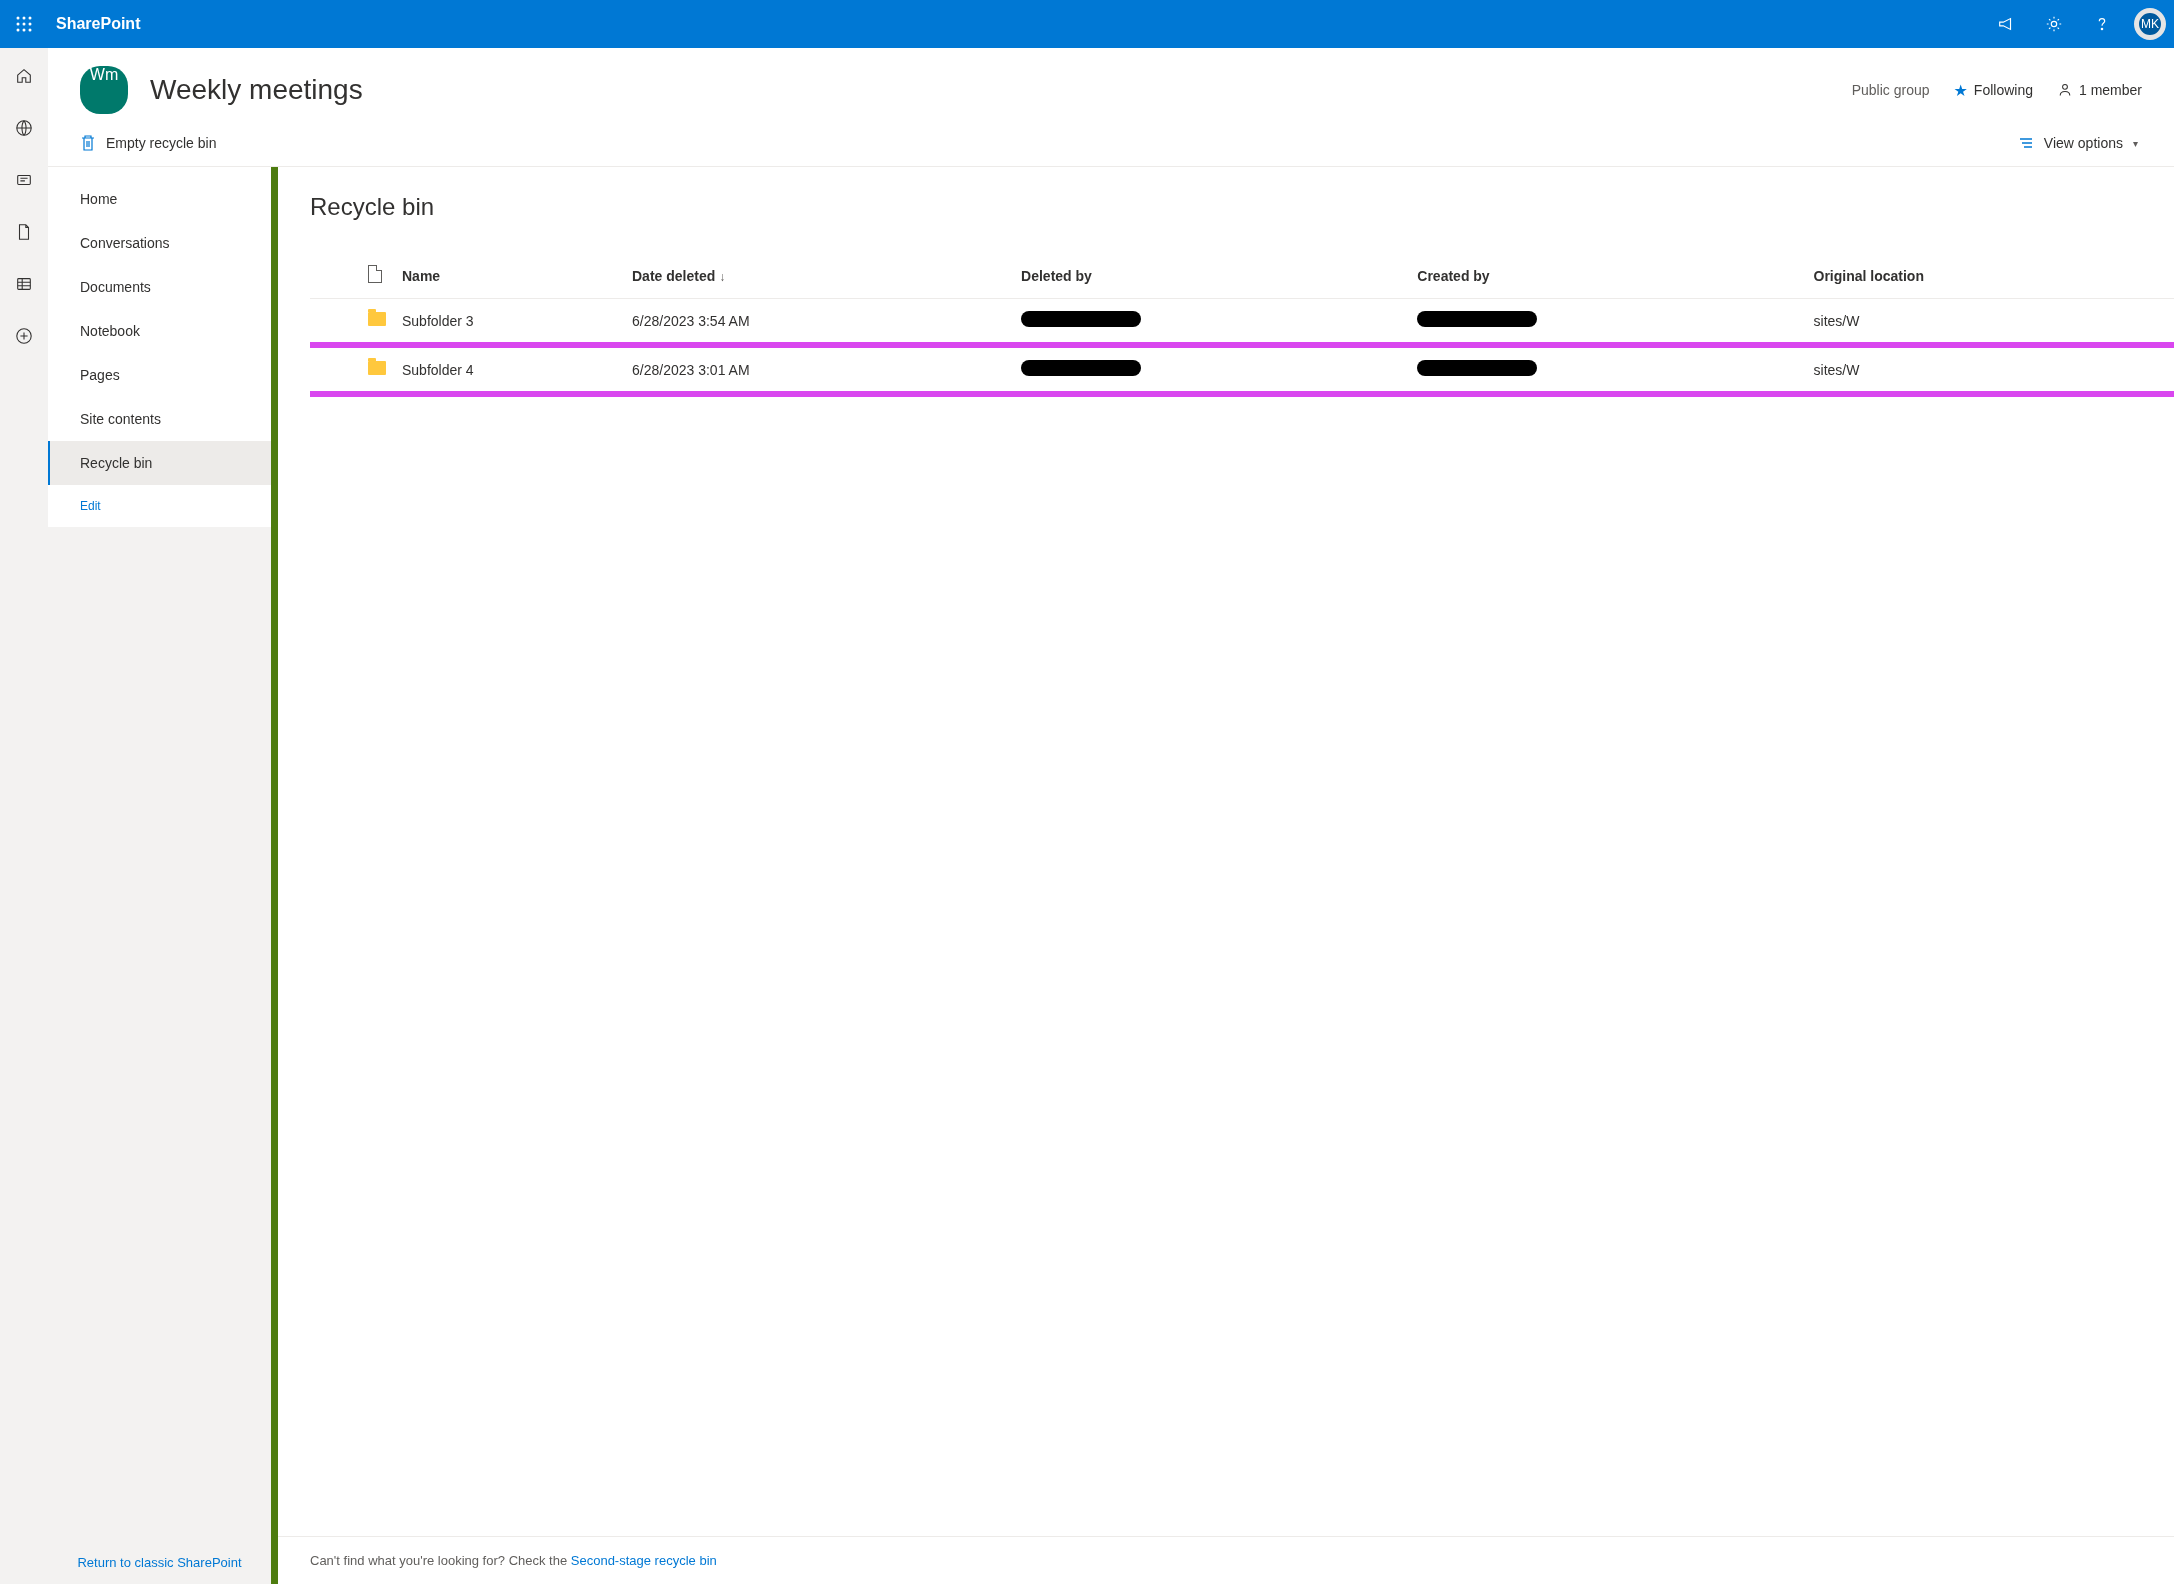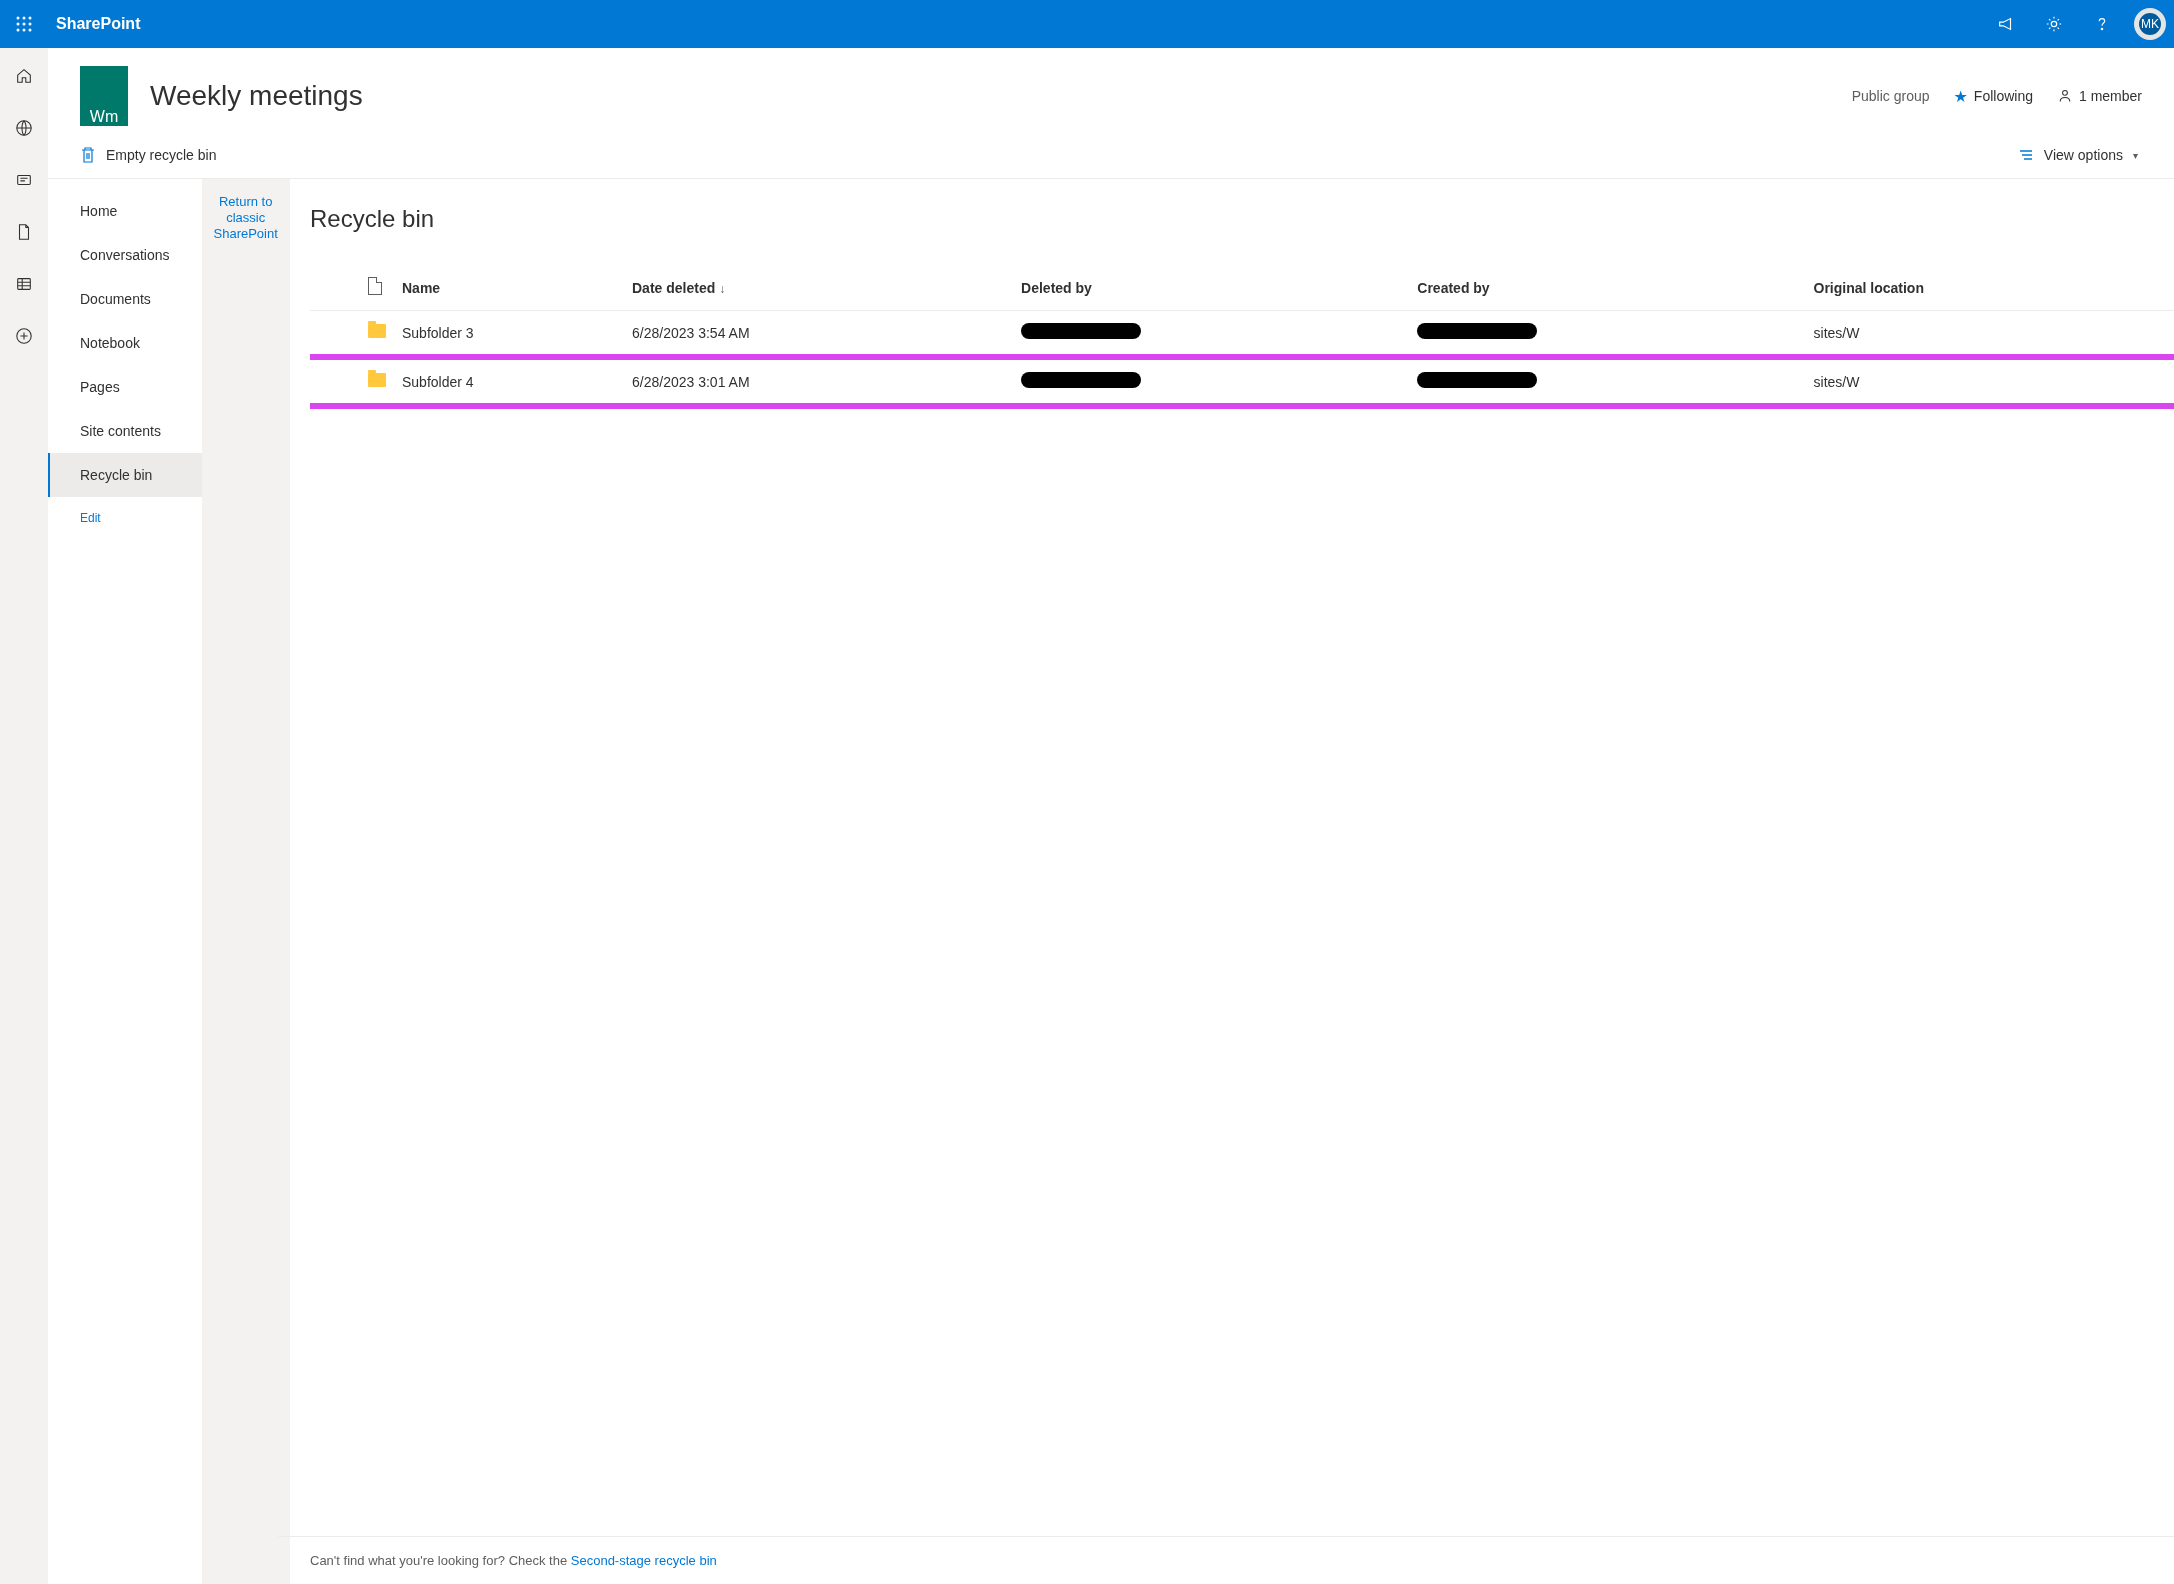--- a/index.html
+++ b/index.html
@@ -15,39 +15,39 @@
 
 
 .shell { display: flex; height: calc(100vh - 48px); }
 .rail { width: 48px; background: #f3f2f1; display: flex; flex-direction: column; align-items: center; padding-top: 18px; gap: 32px; }
 .rail-btn { width: 20px; height: 20px; cursor: pointer; color: #323130; display: flex; align-items: center; justify-content: center; }
 
 .main { flex: 1; display: flex; flex-direction: column; background: white; overflow: hidden; }
 
 
 .site-header { padding: 18px 32px 12px 32px; display: flex; align-items: center; gap: 22px; }
-.site-logo { width: 48px; height: 60px; background: #00796b; color: white; display: flex; align-items: flex-end; justify-content: center; font-size: 16px; }
+.site-logo { width: 48px; height: 48px; background: #00796b; color: white; display: flex; align-items: flex-start; justify-content: center; font-size: 16px; border-radius: 20px; }
 .site-title { font-size: 28px; font-weight: 400; flex: 1; }
 .site-meta { display: flex; align-items: center; gap: 24px; font-size: 14px; }
 .meta-muted { color: #605e5c; }
 .meta-follow { display: flex; align-items: center; gap: 6px; cursor: pointer; }
 .meta-members { display: flex; align-items: center; gap: 6px; cursor: pointer; }
 .star-icon { color: #0078d4; font-size: 16px; }
 
 
 .cmd-bar { padding: 8px 36px 14px 32px; display: flex; align-items: center; border-bottom: 1px solid #edebe9; }
 .cmd-btn { display: flex; align-items: center; gap: 10px; cursor: pointer; font-size: 14px; }
 .trash-icon { color: #0078d4; }
 .cmd-spacer { flex: 1; }
 .view-opts { display: flex; align-items: center; gap: 10px; cursor: pointer; }
 .chev { font-size: 10px; color: #605e5c; }
 
 
 .body-cols { flex: 1; display: flex; overflow: hidden; }
-.left-nav { width: 230px; border-right: 7px solid #4d7c0f; background: white; display: flex; }
+.left-nav { width: 230px; border-right: 7px solid #4d7c0f; background: white; display: flex; flex-direction: column; }
 .nav-list { padding-top: 10px; }
 .nav-item { padding: 14px 32px; cursor: pointer; font-size: 14px; }
 .nav-item.active { background: #edebe9; border-left: 2px solid #0078d4; padding-left: 30px; font-weight: 400; }
 .nav-edit { padding: 14px 32px; color: #0078d4; font-size: 12px; cursor: pointer; }
 .nav-spacer { flex: 1; background: #f3f2f1; }
 .nav-footer { padding: 14px 12px; text-align: center; background: #f3f2f1; }
 .nav-footer a { color: #0078d4; font-size: 13px; text-decoration: none; cursor: pointer; }
 
 .content { flex: 1; display: flex; flex-direction: column; overflow: hidden; padding: 0; }
 .content-inner { flex: 1; overflow: auto; padding: 26px 0 0 32px; }

